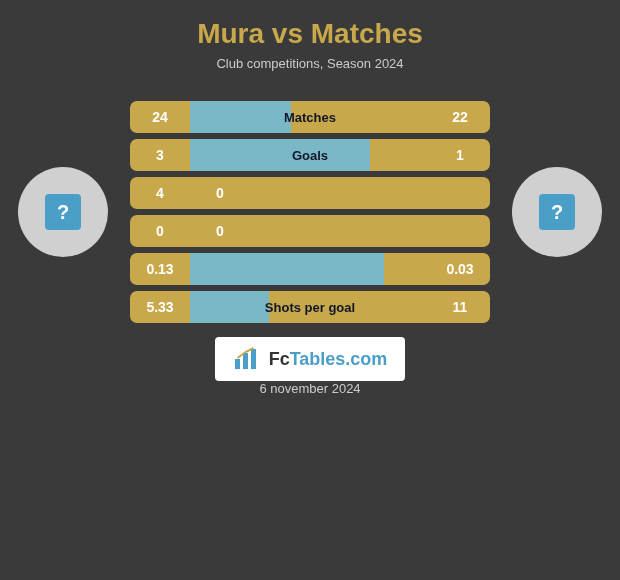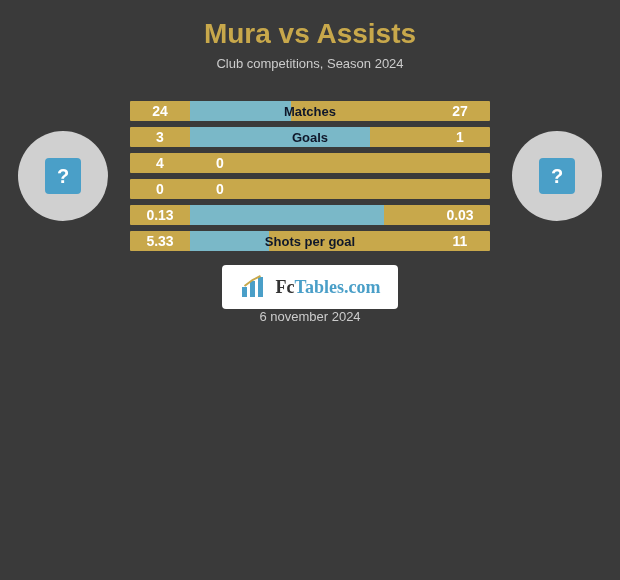--- a/index.html
+++ b/index.html
@@ -88,23 +88,23 @@
       width: 360px;
       display: flex;
       flex-direction: column;
       gap: 6px;
     }
 
     .stat-row {
       display: flex;
       flex-direction: row;
       align-items: center;
-      height: 20px;
+      height: 32px;
       background-color: #c8a84b;
-      border-radius: 1px;
+      border-radius: 7px;
       overflow: hidden;
       position: relative;
     }
 
     .stat-left-val {
       width: 60px;
       text-align: center;
       font-size: 14px;
       font-weight: bold;
       color: white;
@@ -150,21 +150,20 @@
     }
 
     .fctables-banner {
       margin-top: 14px;
       background-color: white;
       border-radius: 4px;
       padding: 8px 18px;
       display: flex;
       align-items: center;
       gap: 8px;
-      font-family: Liberation Serif, serif;
     }
 
     .fctables-icon {
       width: 28px;
       height: 28px;
     }
 
     .fctables-text {
       font-size: 18px;
       font-weight: bold;
@@ -178,36 +177,36 @@
     .date-text {
       font-size: 13px;
       color: #cccccc;
       text-align: center;
     }
   </style>
 </head>
 <body>
 
 <div class="page-container">
-  <div class="title">Mura vs Assists</div>
+  <div class="title">Mura vs Matches</div>
   <div class="subtitle">Club competitions, Season 2024</div>
 
   <div class="comparison-area">
     <div class="avatar-left">
       <div class="question-icon">?</div>
     </div>
 
     <div class="stats-container" id="stats-container">
     <div class="stat-row">
           <div class="stat-left-val">24</div>
           <div class="stat-bar-area">
             <div class="stat-fill-left" style="width: 42%;"></div>
             <div class="stat-label">Matches</div>
           </div>
-          <div class="stat-right-val">27</div>
+          <div class="stat-right-val">22</div>
         </div>
         <div class="stat-row">
           <div class="stat-left-val">3</div>
           <div class="stat-bar-area">
             <div class="stat-fill-left" style="width: 75%;"></div>
             <div class="stat-label">Goals</div>
           </div>
           <div class="stat-right-val">1</div>
         </div>
         <div class="stat-row">

